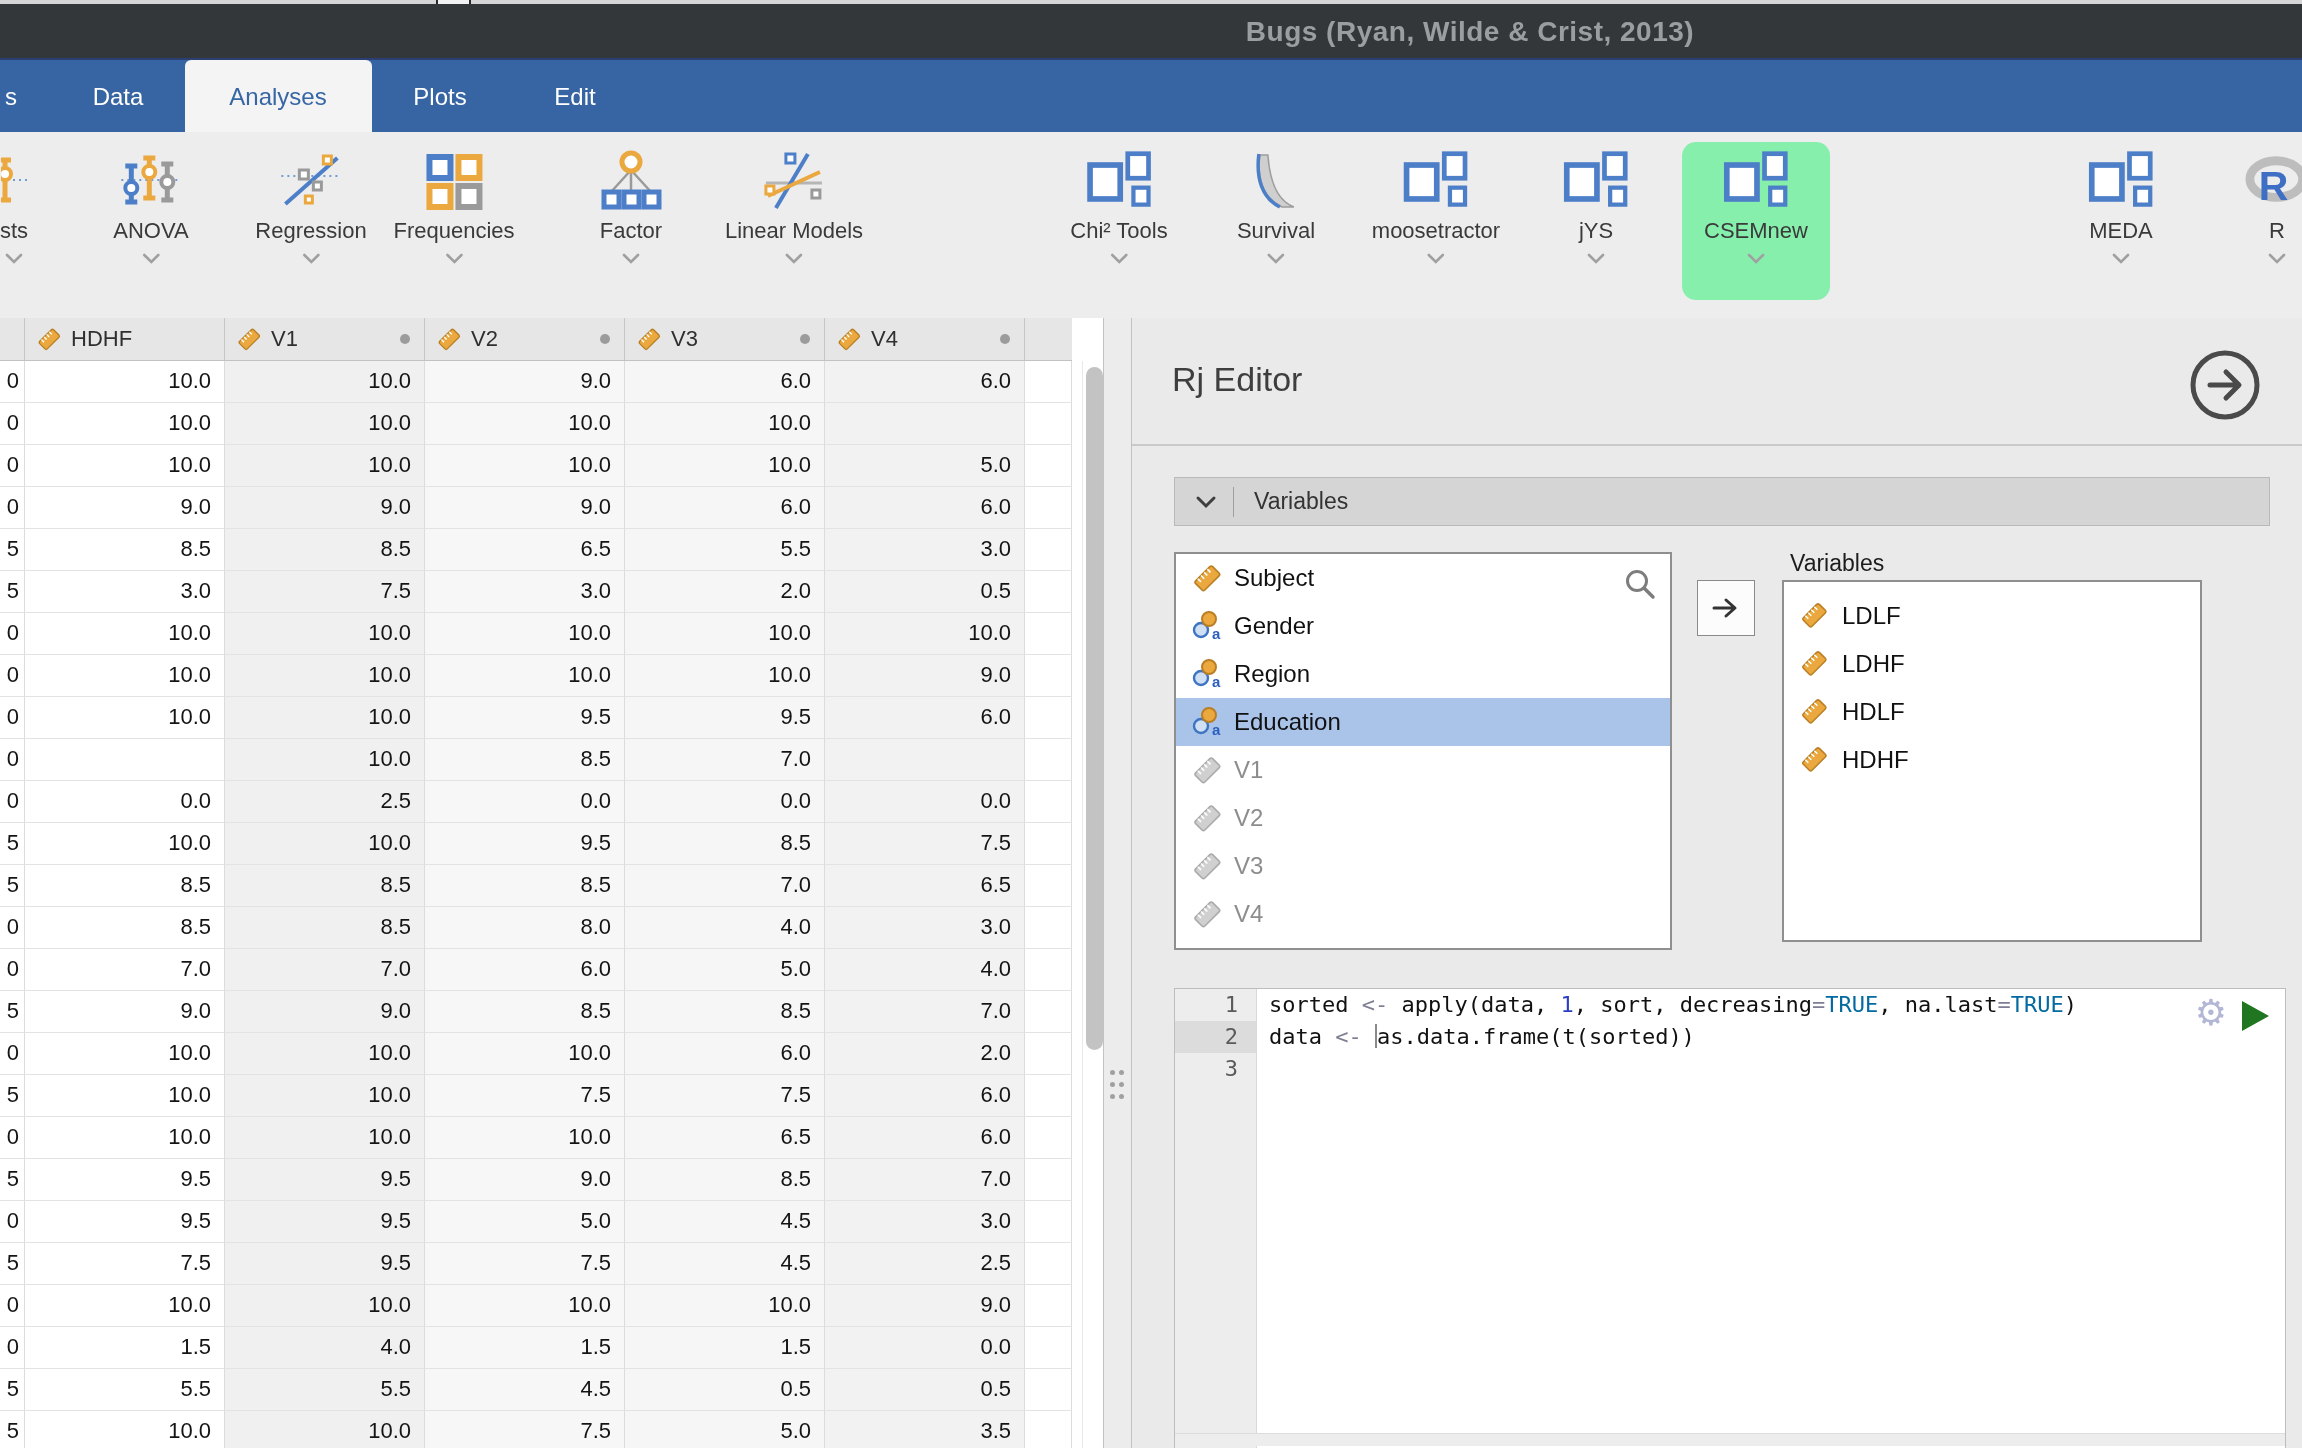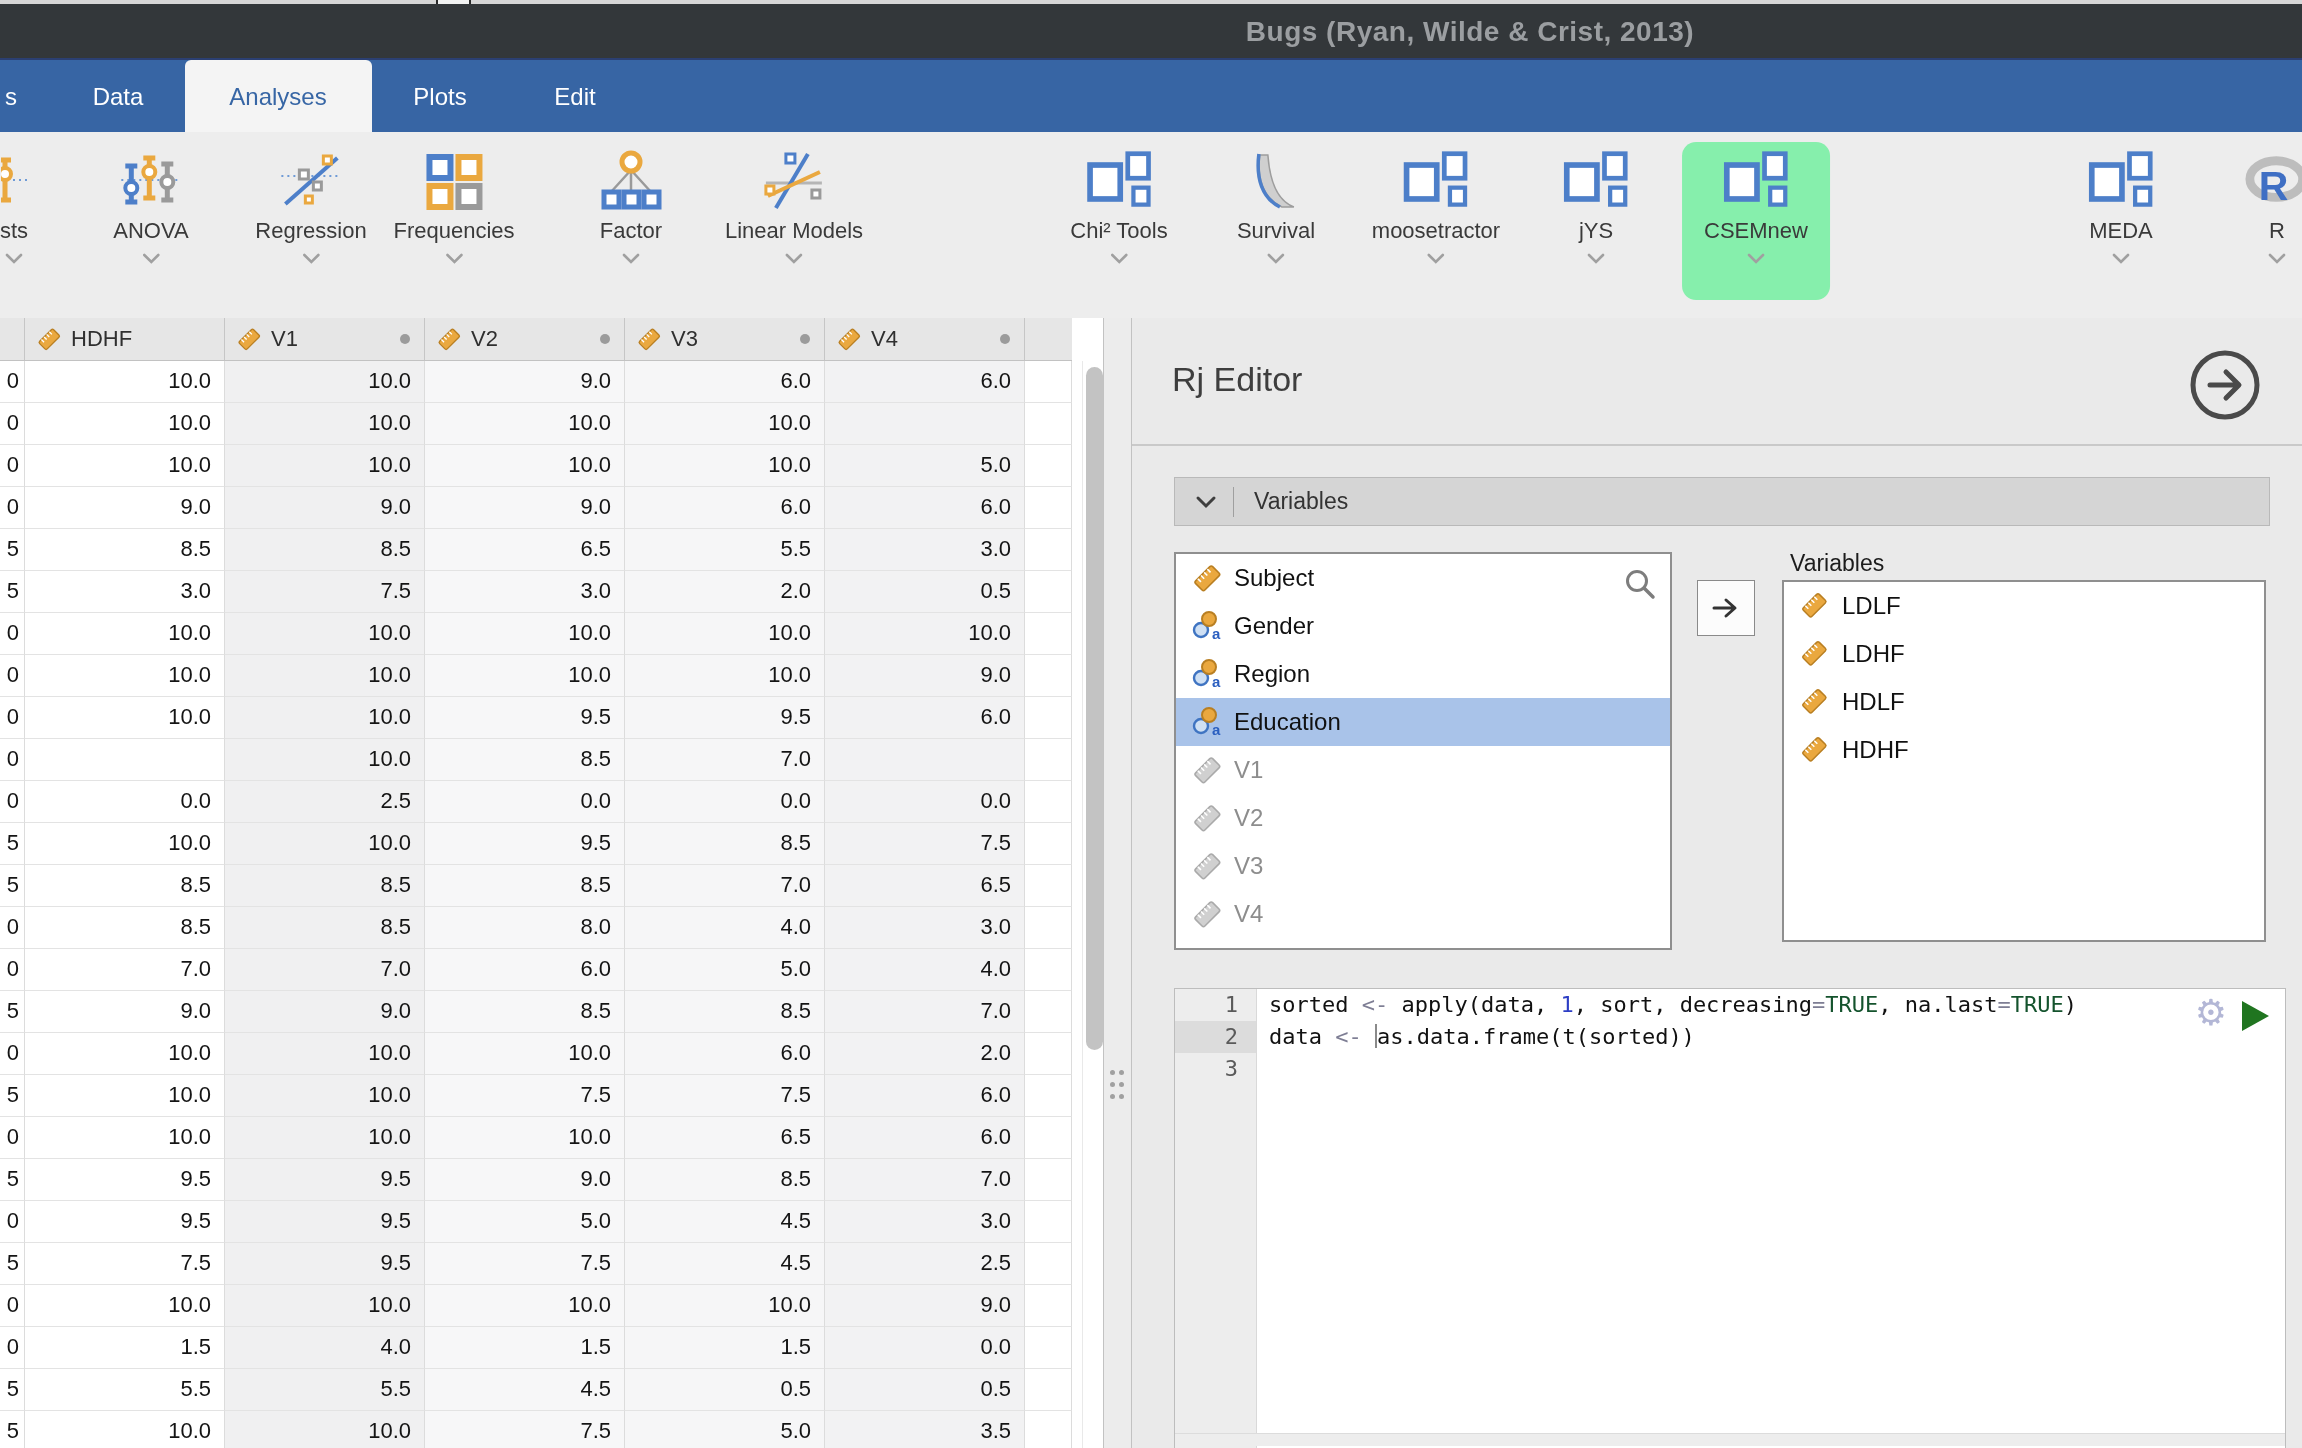--- a/index.html
+++ b/index.html
@@ -68,31 +68,31 @@
   .vrow{position:relative;height:48px;display:flex;align-items:center;}
   .vrow.sel{background:#a9c3e9;}
   .vrow .ic{margin-left:14px;width:34px;height:34px;}
   .vrow .nm{margin-left:10px;font-size:24px;color:#111;}
   .vrow.dim .nm{color:#8d8d8d;}
   #vsearch{position:absolute;right:12px;top:12px;width:36px;height:36px;}
 
   #movebtn{position:absolute;left:565px;top:262px;width:58px;height:56px;background:#fcfcfc;border:1px solid #8a8a8a;box-sizing:border-box;display:flex;align-items:center;justify-content:center;}
 
   #rlabel{position:absolute;left:658px;top:232px;font-size:23px;color:#1c1c1c;}
-  #rbox{position:absolute;left:650px;top:262px;width:484px;height:362px;background:#fff;border:2px solid #8f8f8f;box-sizing:border-box;}
+  #rbox{position:absolute;left:650px;top:262px;width:420px;height:362px;background:#fff;border:2px solid #8f8f8f;box-sizing:border-box;padding-top:10px;}
   #rbox .vrow{height:48px;}
 
   
   #editor{position:absolute;left:42px;top:670px;width:1112px;height:460px;background:#fff;border:1px solid #bdbdbd;border-bottom:none;box-sizing:border-box;}
   #gutter{position:absolute;left:0;top:0;width:82px;height:459px;background:#ededed;border-right:1px solid #d9d9d9;box-sizing:border-box;}
   .gnum{position:relative;height:32px;line-height:32px;text-align:right;padding-right:18px;font-family:"DejaVu Sans Mono",monospace;font-size:22px;color:#5a5a5a;box-sizing:border-box;}
   .gnum.cur{background:#dcdcdc;}
   #code{position:absolute;left:94px;top:0;right:90px;height:420px;}
   .cline{height:32px;line-height:32px;font-family:"DejaVu Sans Mono",monospace;font-size:22px;white-space:pre;}
-  .tk-id{color:#111;} .tk-op{color:#7e7e94;} .tk-num{color:#2d3ec5;} .tk-kw{color:#14532d;text-align:center;}
+  .tk-id{color:#111;} .tk-op{color:#7e7e94;} .tk-num{color:#2d3ec5;} .tk-kw{color:#0369a1;text-align:center;}
   .caret{display:inline-block;width:2px;height:24px;background:#8a8a8a;vertical-align:-4px;}
   #gear{position:absolute;right:58px;top:6px;font-size:36px;color:#b3b7d6;line-height:36px;}
   #play{position:absolute;right:16px;top:12px;width:0;height:0;border-left:27px solid #207520;border-top:15px solid transparent;border-bottom:15px solid transparent;}
   #hscroll{position:absolute;left:0;bottom:2px;width:1110px;height:12px;background:#ededed;border-top:1px solid #dcdcdc;}
   svg{display:block;}
 </style>
 </head>
 <body>
 
 <div class="abs" id="top-strip"></div>

